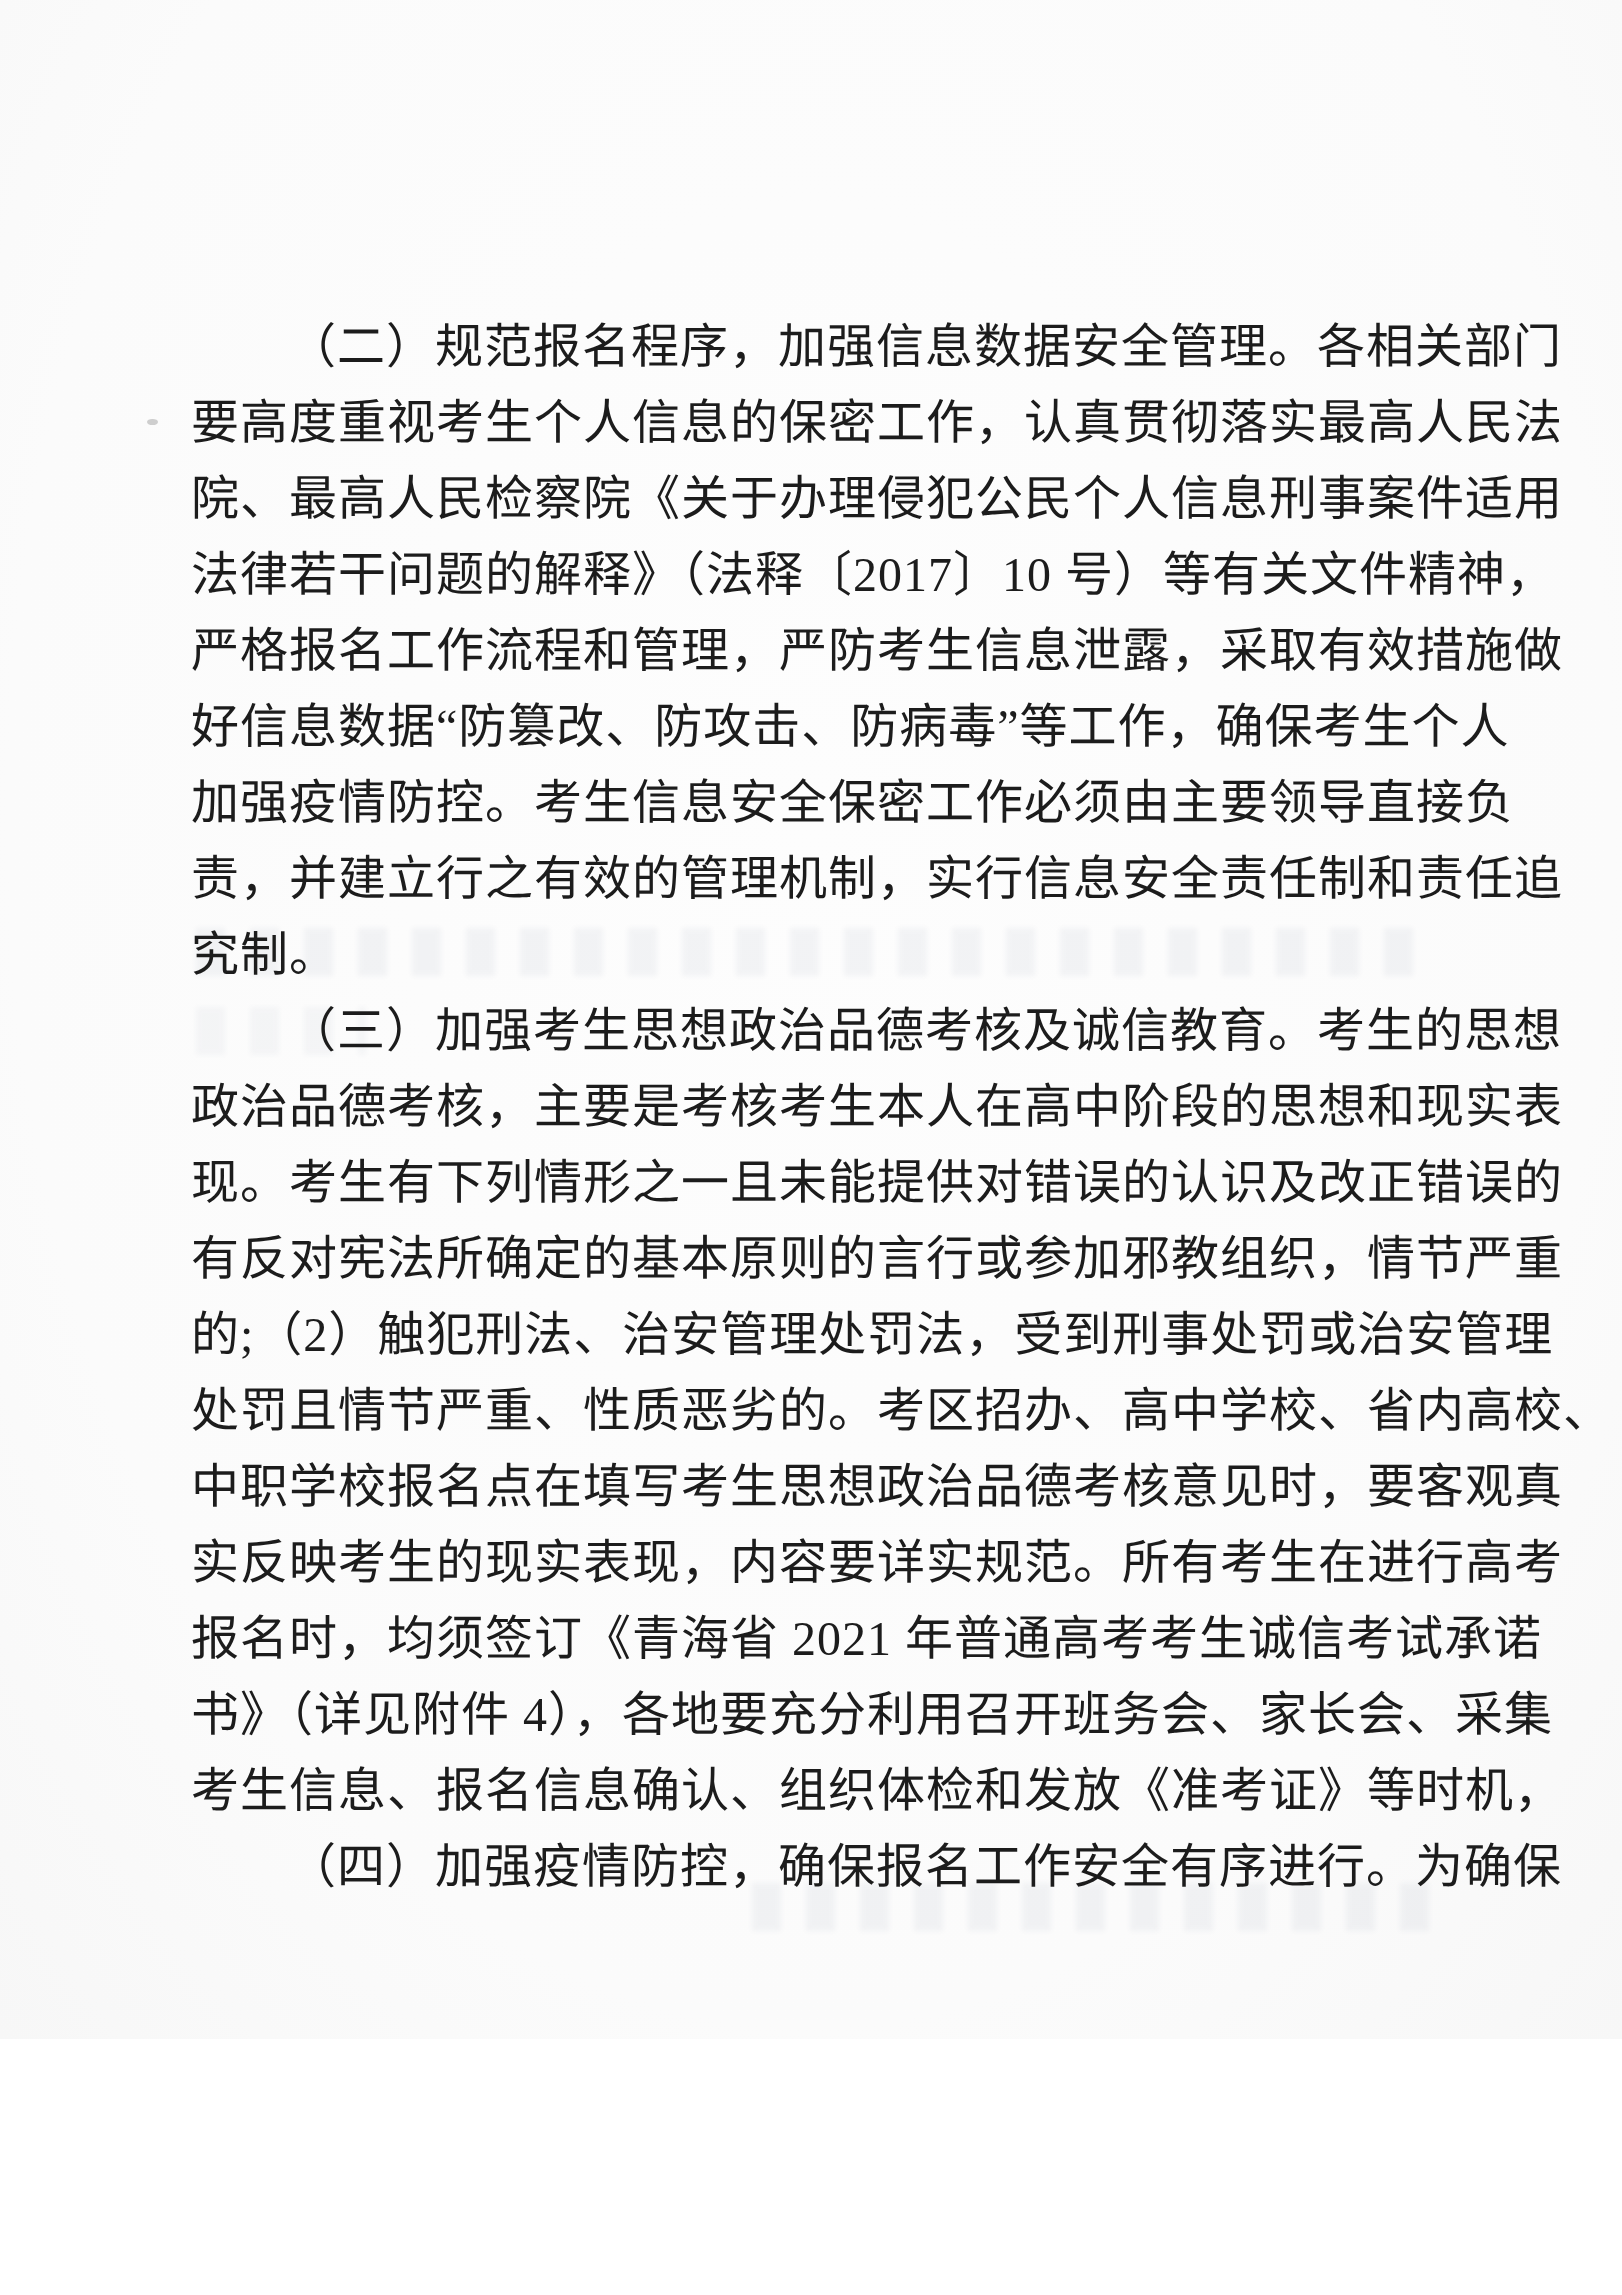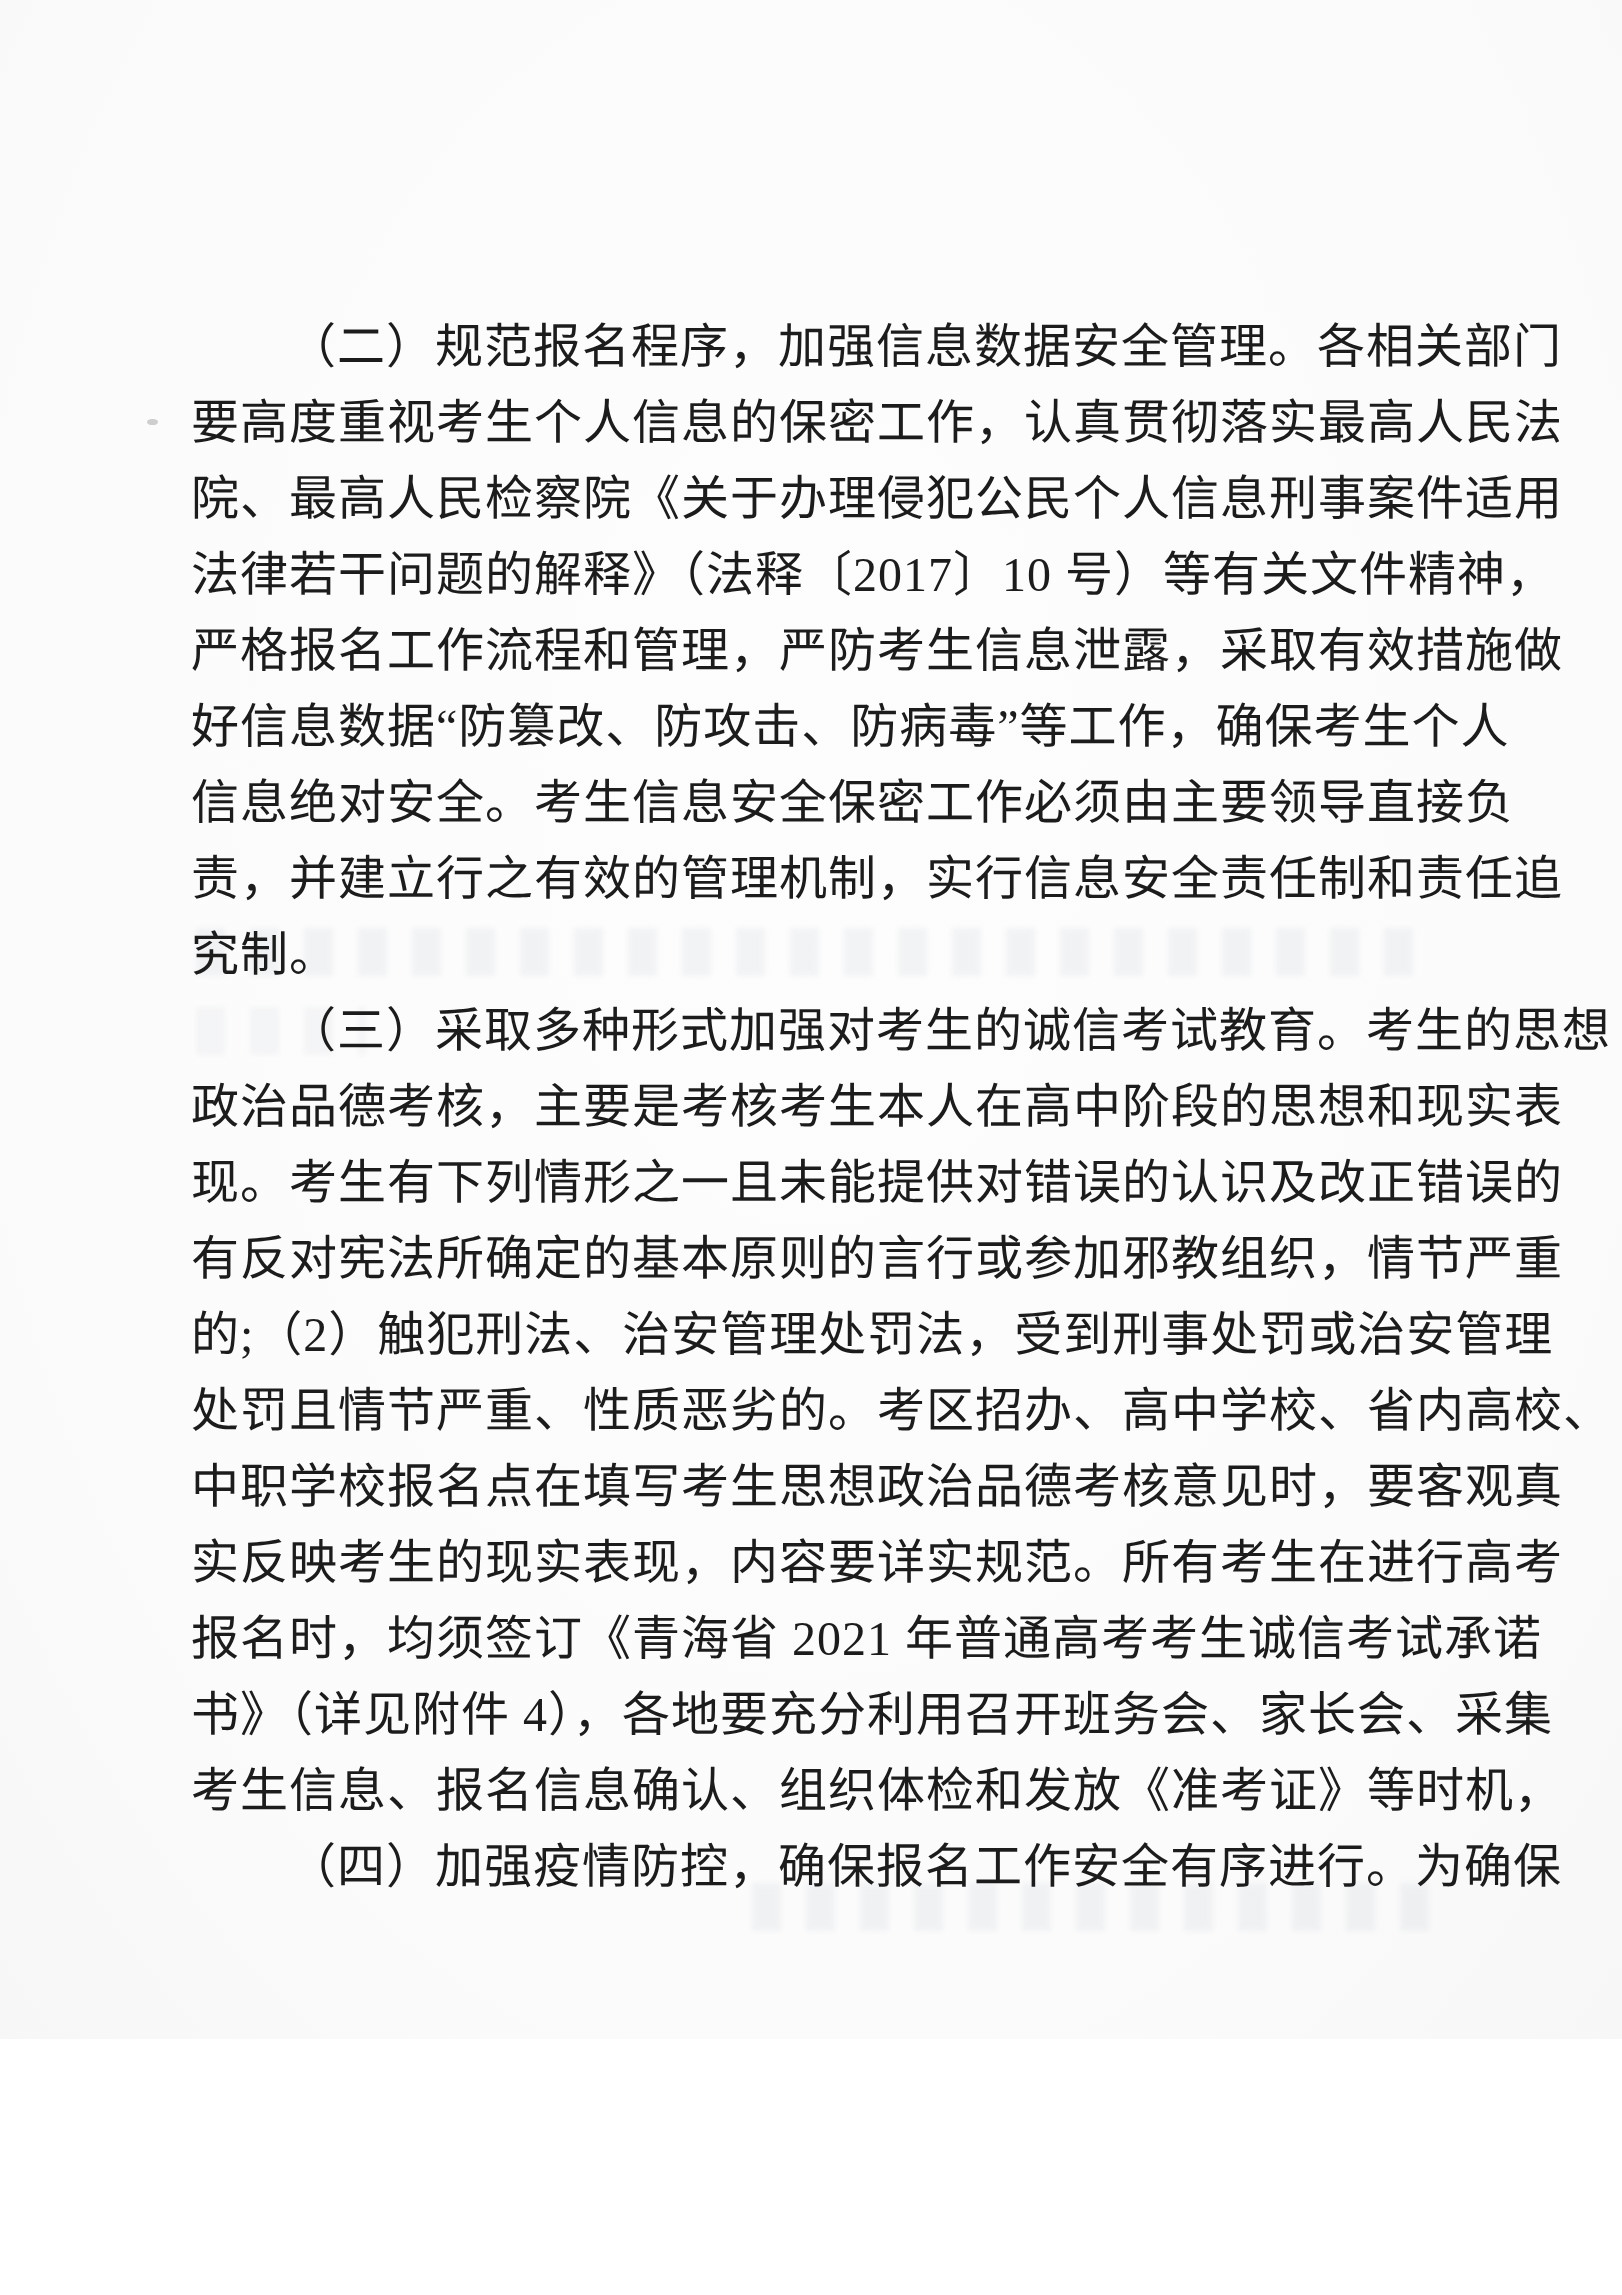--- a/index.html
+++ b/index.html
@@ -88,26 +88,26 @@
   <div class="speck"></div>
 
   <main class="text-block" id="paragraphs-root">
       <div class="paragraph">
         <div class="line indent">（二）规范报名程序，加强信息数据安全管理。各相关部门</div>
         <div class="line">要高度重视考生个人信息的保密工作，认真贯彻落实最高人民法</div>
         <div class="line">院、最高人民检察院《关于办理侵犯公民个人信息刑事案件适用</div>
         <div class="line">法律若干问题的解释》（法释〔2017〕10 号）等有关文件精神，</div>
         <div class="line">严格报名工作流程和管理，严防考生信息泄露，采取有效措施做</div>
         <div class="line">好信息数据“防篡改、防攻击、防病毒”等工作，确保考生个人</div>
-        <div class="line">信息绝对安全。考生信息安全保密工作必须由主要领导直接负</div>
+        <div class="line">加强疫情防控。考生信息安全保密工作必须由主要领导直接负</div>
         <div class="line">责，并建立行之有效的管理机制，实行信息安全责任制和责任追</div>
         <div class="line">究制。</div>
       </div>
       <div class="paragraph">
-        <div class="line indent">（三）采取多种形式加强对考生的诚信考试教育。考生的思想</div>
+        <div class="line indent">（三）加强考生思想政治品德考核及诚信教育。考生的思想</div>
         <div class="line">政治品德考核，主要是考核考生本人在高中阶段的思想和现实表</div>
         <div class="line">现。考生有下列情形之一且未能提供对错误的认识及改正错误的</div>
         <div class="line">有反对宪法所确定的基本原则的言行或参加邪教组织，情节严重</div>
         <div class="line">的;（2）触犯刑法、治安管理处罚法，受到刑事处罚或治安管理</div>
         <div class="line">处罚且情节严重、性质恶劣的。考区招办、高中学校、省内高校、</div>
         <div class="line">中职学校报名点在填写考生思想政治品德考核意见时，要客观真</div>
         <div class="line">实反映考生的现实表现，内容要详实规范。所有考生在进行高考</div>
         <div class="line">报名时，均须签订《青海省 2021 年普通高考考生诚信考试承诺</div>
         <div class="line">书》（详见附件 4），各地要充分利用召开班务会、家长会、采集</div>
         <div class="line">考生信息、报名信息确认、组织体检和发放《准考证》等时机，</div>

